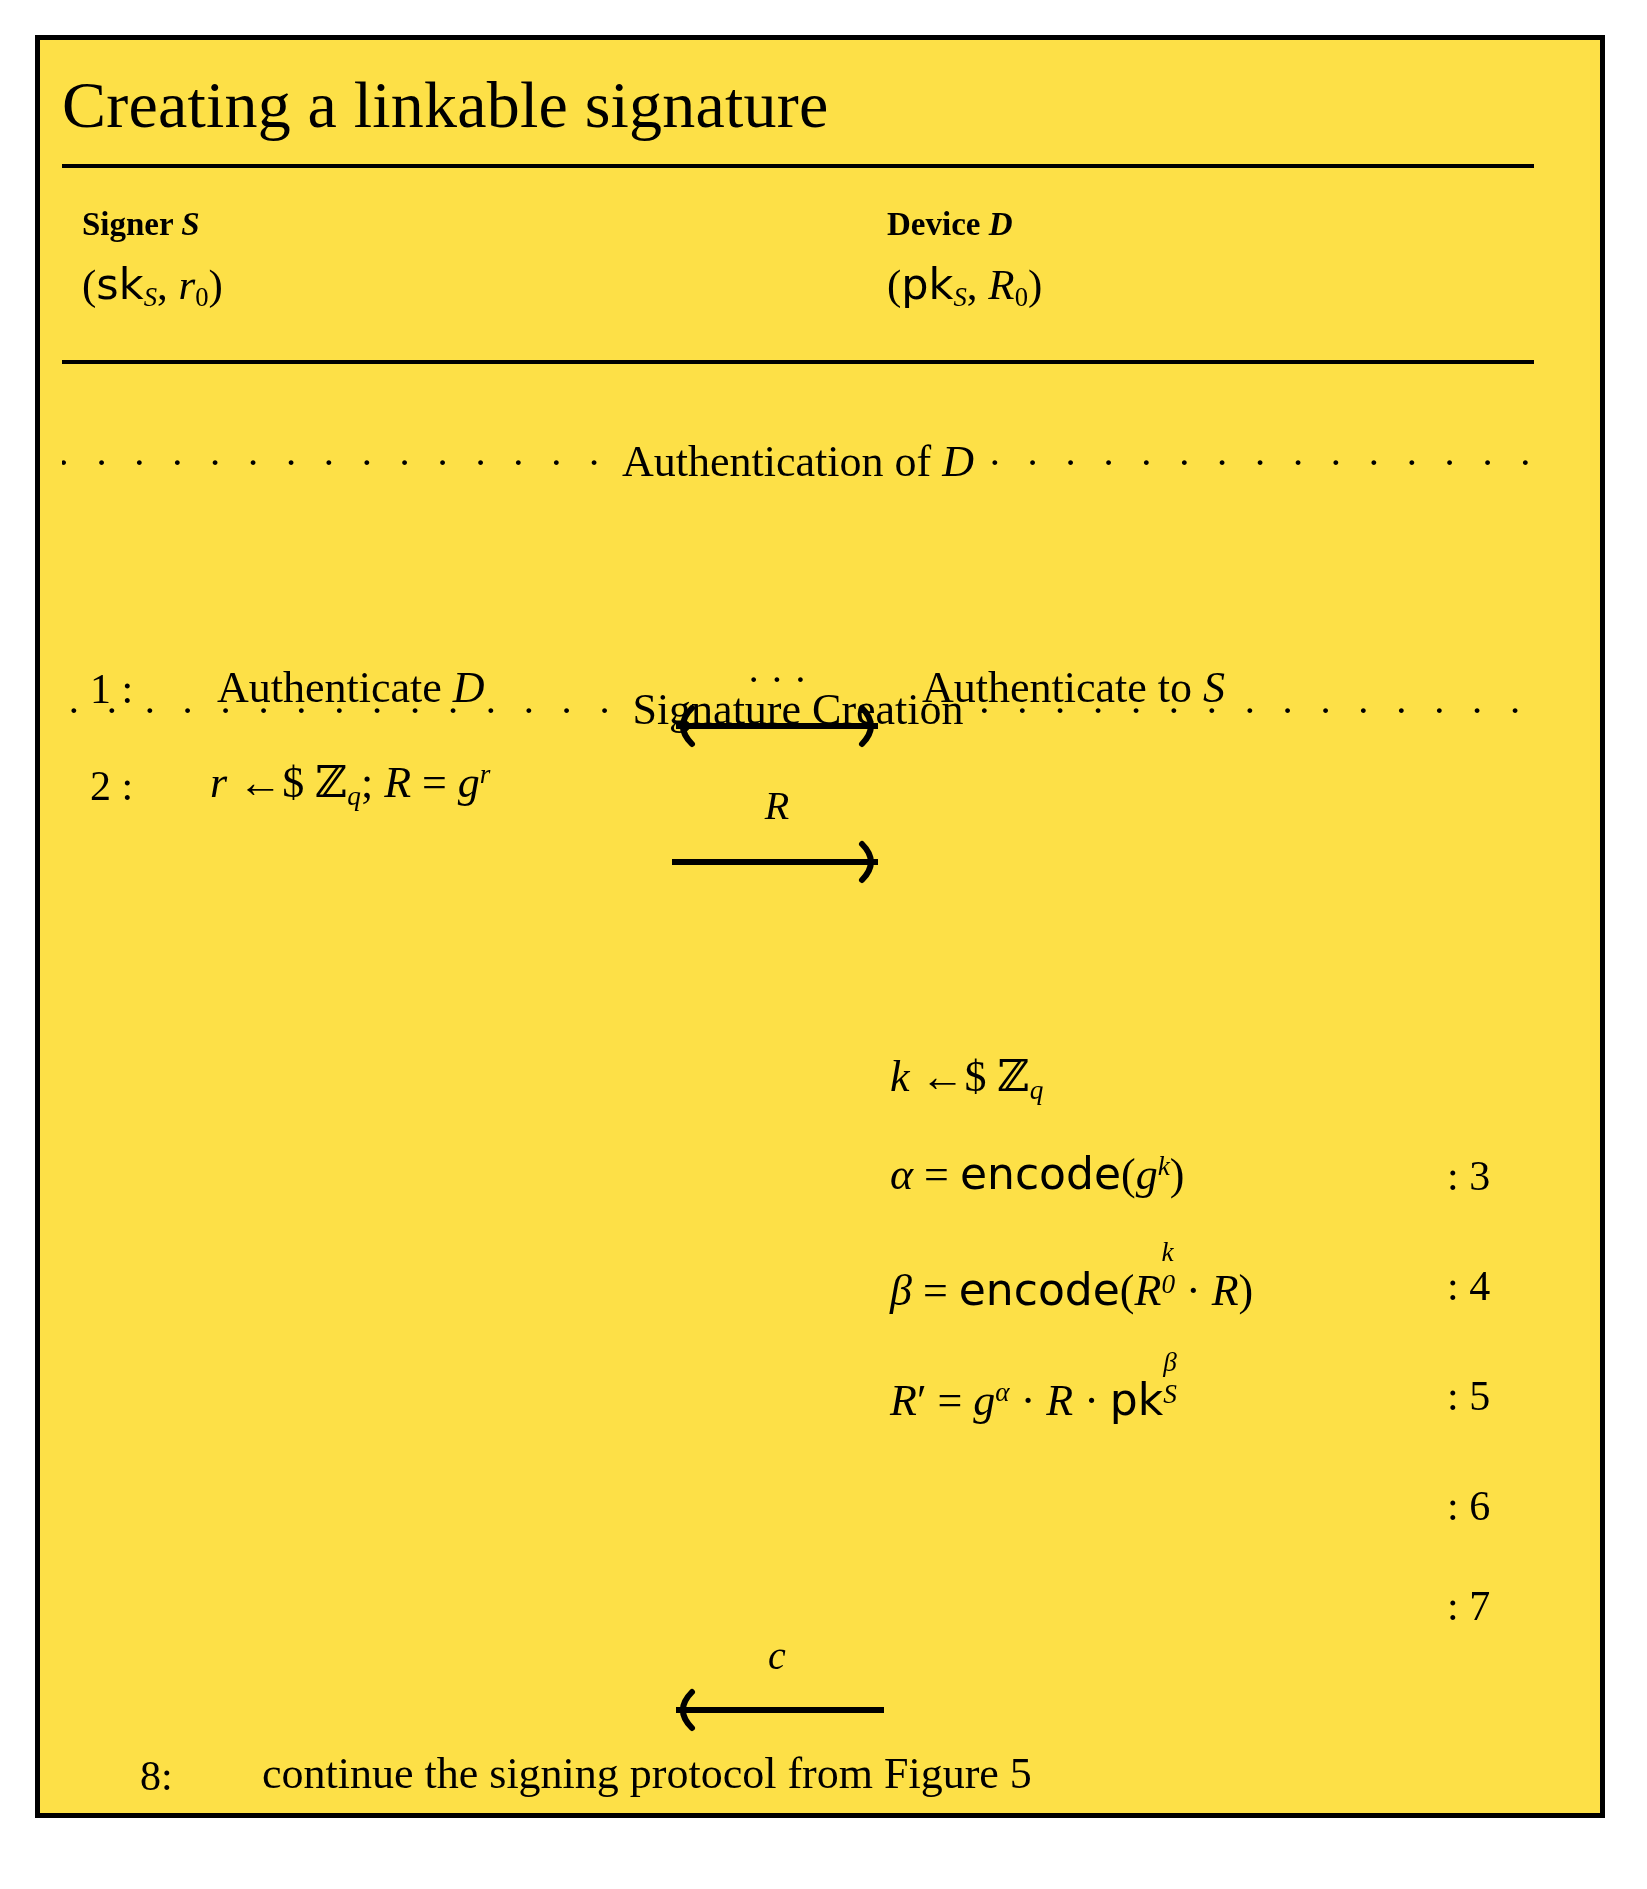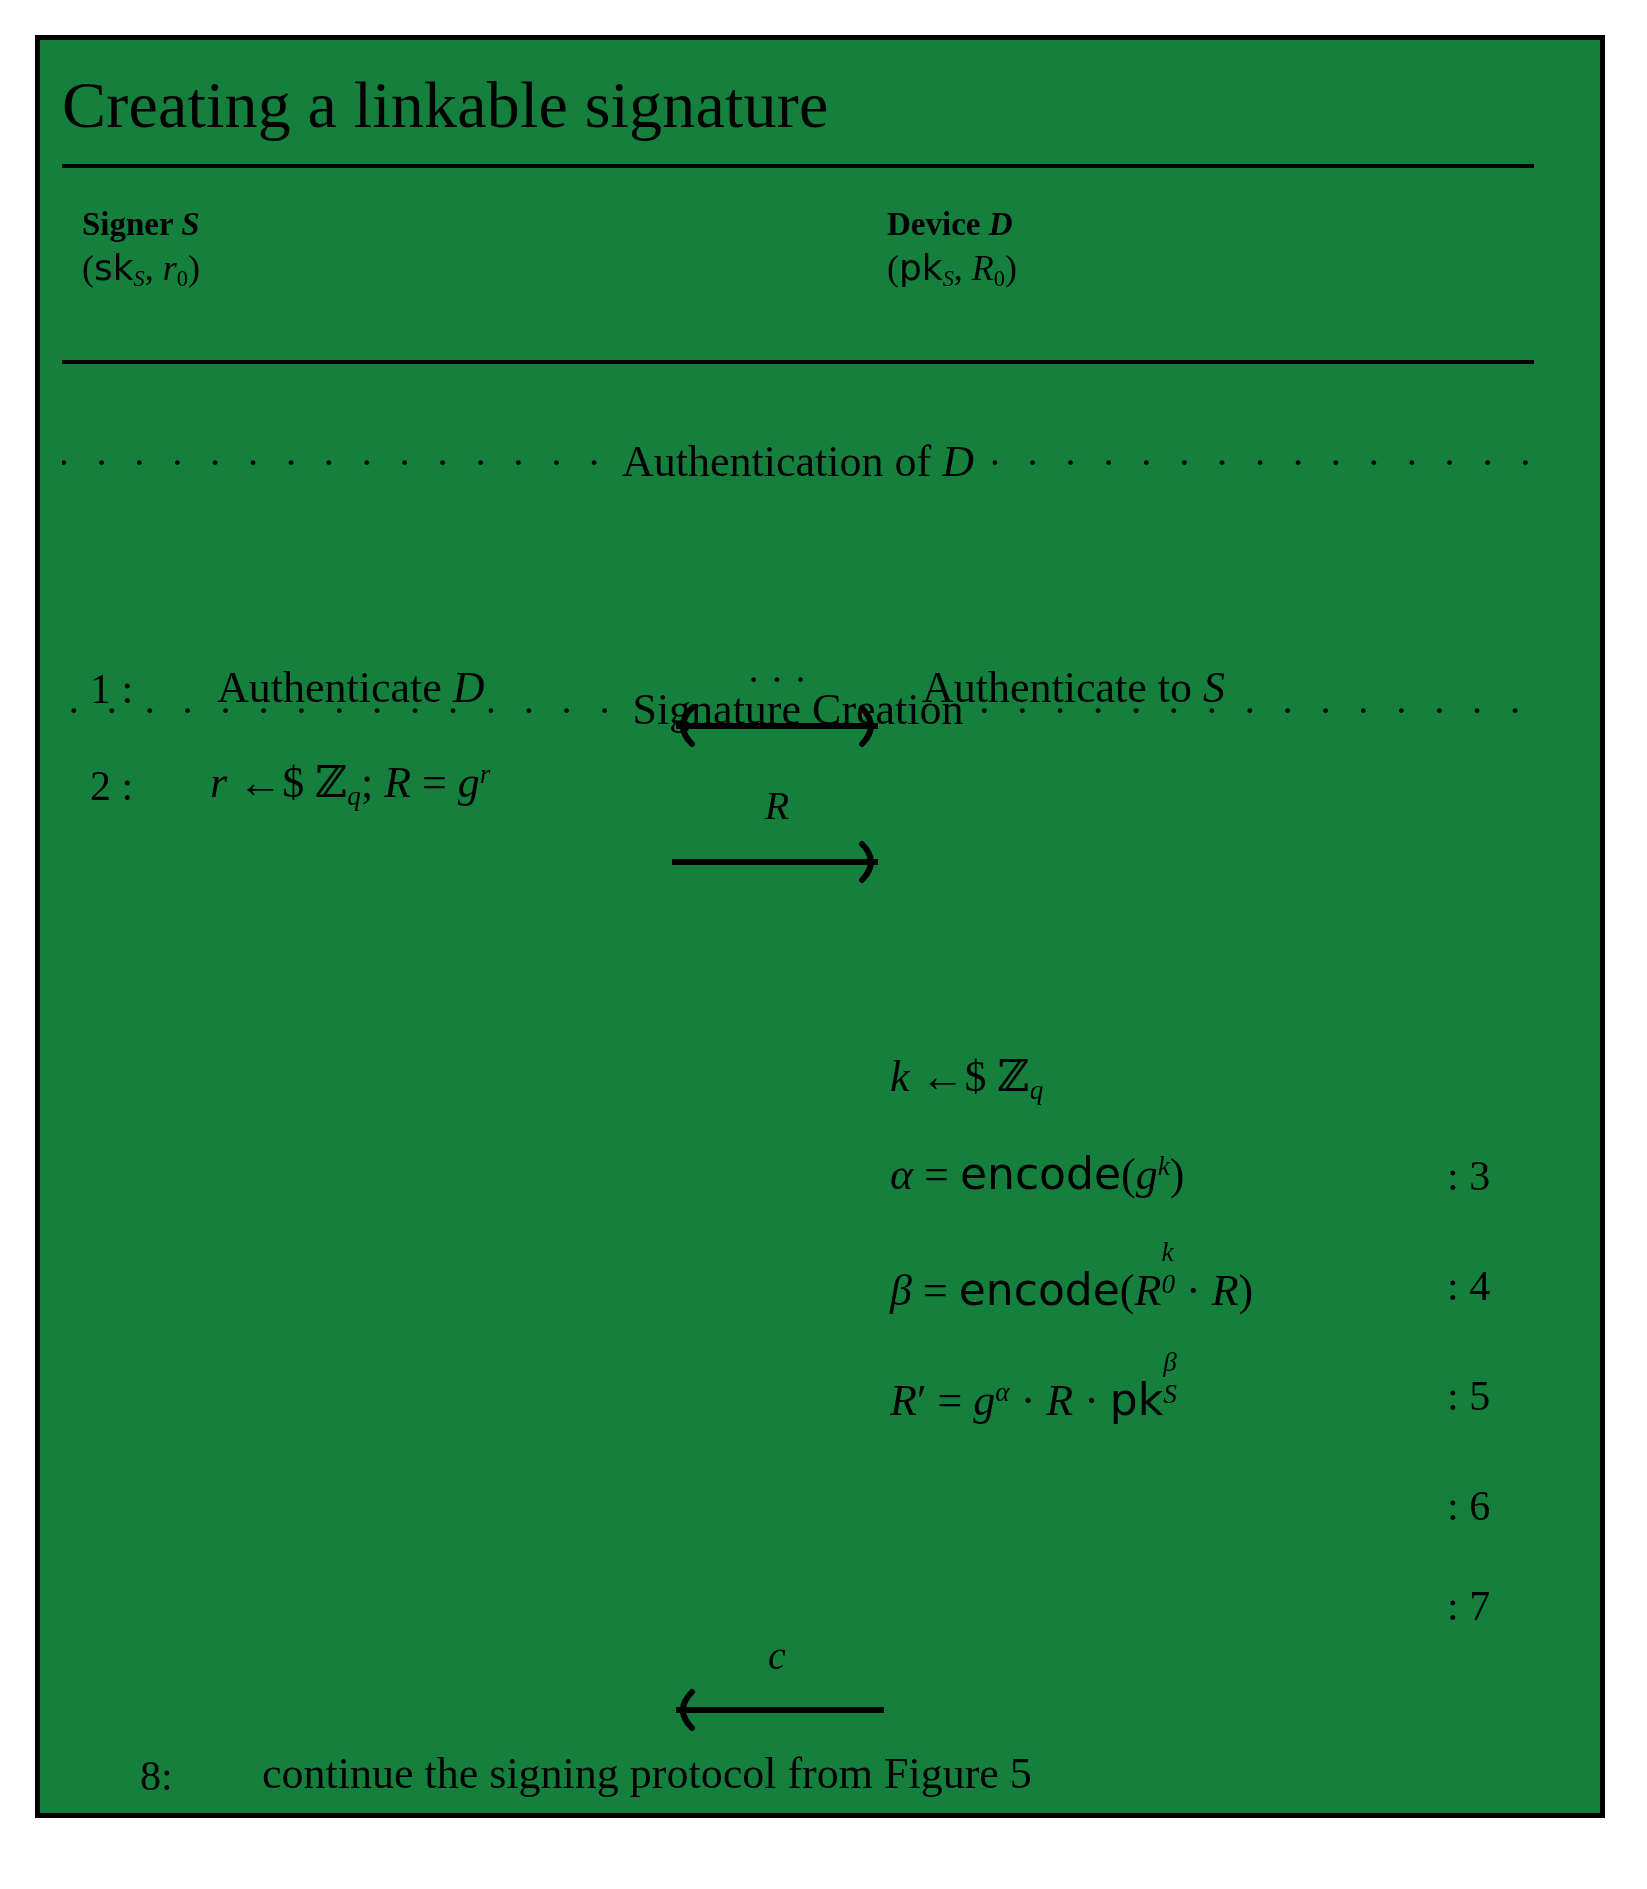--- a/index.html
+++ b/index.html
@@ -18,21 +18,21 @@
 
   
   #figure-frame {
     position: absolute;
     left: 35px;
     top: 35px;
     width: 1570px;
     height: 1783px;
     border: 5px solid #000;
     box-sizing: border-box;
-    background: #15803d;
+    background: #fde047;
   }
 
   .inner {
     position: absolute;
     left: 22px;
     top: 0;
     width: 1516px;
     height: 100%;
   }
 
@@ -62,23 +62,23 @@
     position: absolute;
     white-space: nowrap;
   }
   .party .pname {
     font-size: 33px;
     font-weight: bold;
     display: block;
     line-height: 1.0;
   }
   .party .pstate {
-    font-size: 36px;
+    font-size: 43px;
     display: block;
-    margin-top: 9px;
+    margin-top: 22px;
     line-height: 1.0;
   }
   #party-signer { left: 20px;  top: 168px; }
   #party-device { left: 825px; top: 168px; }
 
   
   .section-sep {
     position: absolute;
     left: 0px;
     width: 1472px;

